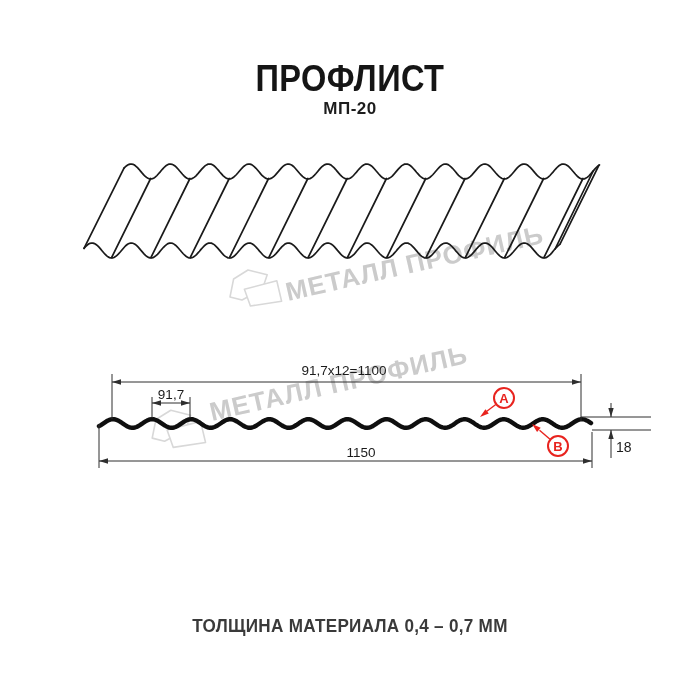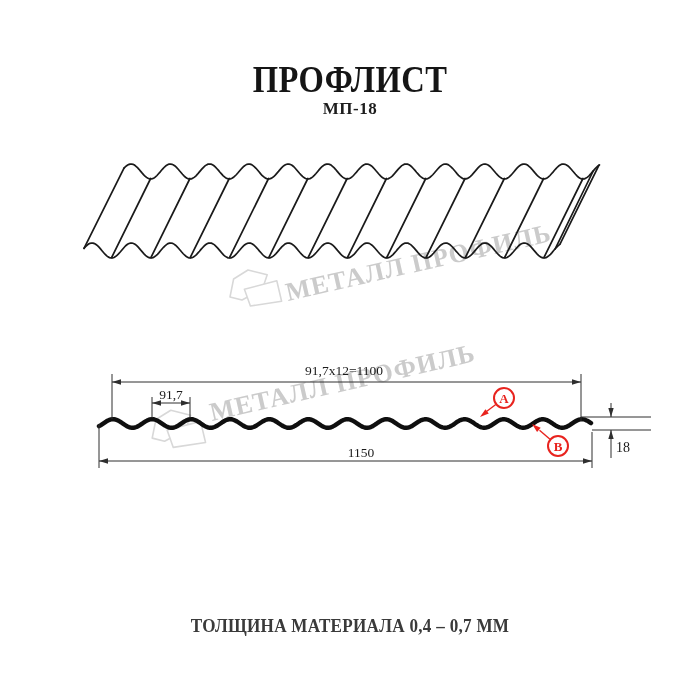--- a/index.html
+++ b/index.html
@@ -1,17 +1,17 @@
 <!DOCTYPE html>
 <html style="--accent-red: #e8231e; --line: #1a1a1a; --dim-line: #2f2f2f; --watermark: #cbcbcb;"><head>
 <meta charset="utf-8">
 <style>
   html,body{margin:0;padding:0;background:#ffffff;}
   .canvas{position:relative;width:700px;height:700px;background:#fff;overflow:hidden;
-          font-family:Liberation Serif, serif;}
+          font-family:Liberation Sans, sans-serif;}
   .title{position:absolute;top:58px;left:0;right:0;text-align:center;
          font-size:37px;font-weight:bold;letter-spacing:.5px;color:#151515;
          transform:scaleX(.88);}
   .subtitle{position:absolute;top:99px;left:0;right:0;text-align:center;
             font-size:17px;font-weight:600;letter-spacing:.5px;color:#1d1d1d;}
   .footer{position:absolute;top:616px;left:0;right:0;text-align:center;
           font-size:18px;font-weight:600;letter-spacing:.3px;color:#3a3a3a;
           transform:scaleX(.95);}
   svg.draw{position:absolute;left:0;top:0;}
   .wm-text{font-size:26px;font-weight:bold;fill:var(--watermark,#cbcbcb);letter-spacing:1px;}
@@ -26,21 +26,21 @@
   .marker-text{font-size:13px;font-weight:bold;fill:var(--accent-red,#e8231e);text-anchor:middle;}
   .red-line{stroke:var(--accent-red,#e8231e);stroke-width:1.4;}
   .red-arrow{fill:var(--accent-red,#e8231e);}
 </style>
 </head>
 <body>
 
 <div class="canvas">
 
   <div class="title">ПРОФЛИСТ</div>
-  <div class="subtitle">МП-18</div>
+  <div class="subtitle">МП-20</div>
 
   <svg class="draw" width="700" height="700" viewBox="0 0 700 700">
 
     <g>
       <g transform="translate(224,264) scale(0.60)">
         <path class="wm-shape" d="M10 55 L16 25 L40 10 L72 18 L64 42 L30 60 Z"></path>
         <path class="wm-shape wm-fill" d="M34 42 L88 28 L96 62 L44 70 Z"></path>
       </g>
       <text class="wm-text" transform="translate(288,301) rotate(-12.8)">МЕТАЛЛ ПРОФИЛЬ</text>
     </g>

